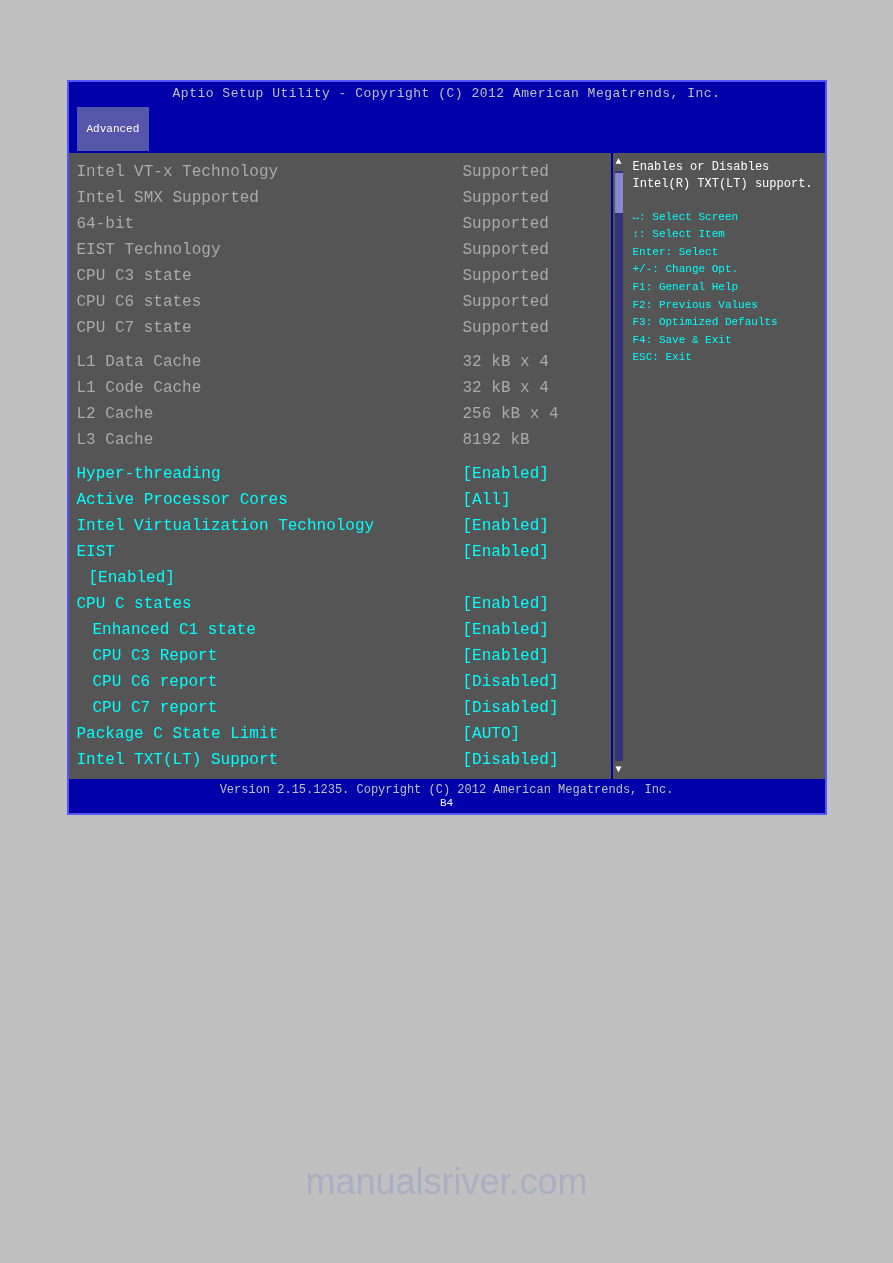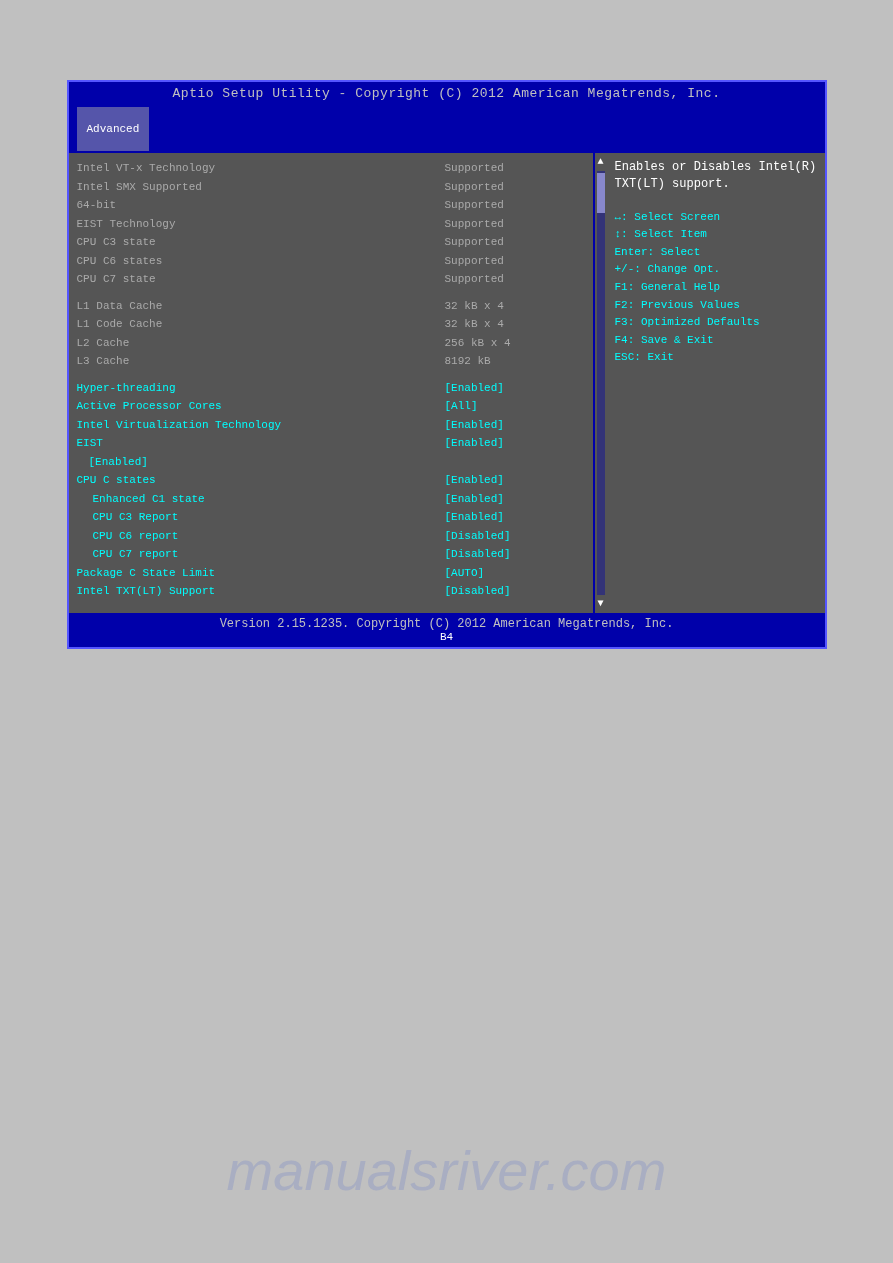--- a/index.html
+++ b/index.html
@@ -79,37 +79,37 @@
       position: relative;
     }
     .scroll-thumb {
       width: 8px;
       height: 40px;
       background: #8888cc;
       position: absolute;
       top: 2px;
     }
     .help-panel {
-      width: 218px;
+      width: 200px;
       padding: 6px 8px;
       color: #ffffff;
       font-size: 12px;
     }
     .help-desc {
       margin-bottom: 16px;
       line-height: 1.4;
     }
     .help-keys {
       color: #00ffff;
       font-size: 11px;
       line-height: 1.6;
     }
     .settings-table {
       width: 100%;
-      font-size: 11px;
+      font-size: 16px;
     }
     .setting-row {
       display: flex;
       padding: 1px 0;
       line-height: 1.5;
     }
     .setting-label {
       flex: 1;
       color: #00ffff;
     }
@@ -148,23 +148,22 @@
     .build-num {
       color: #ffffff;
       font-size: 11px;
     }
     .watermark {
       position: absolute;
       bottom: 60px;
       left: 50%;
       transform: translateX(-50%);
       color: rgba(100, 120, 200, 0.25);
-      font-size: 56px;
+      font-size: 36px;
       font-family: Arial, sans-serif;
-      font-style: italic;
       white-space: nowrap;
       pointer-events: none;
       z-index: 0;
     }
   </style>
 </head>
 <body>
 
 <div class="bios-window">
   <div class="title-bar">

